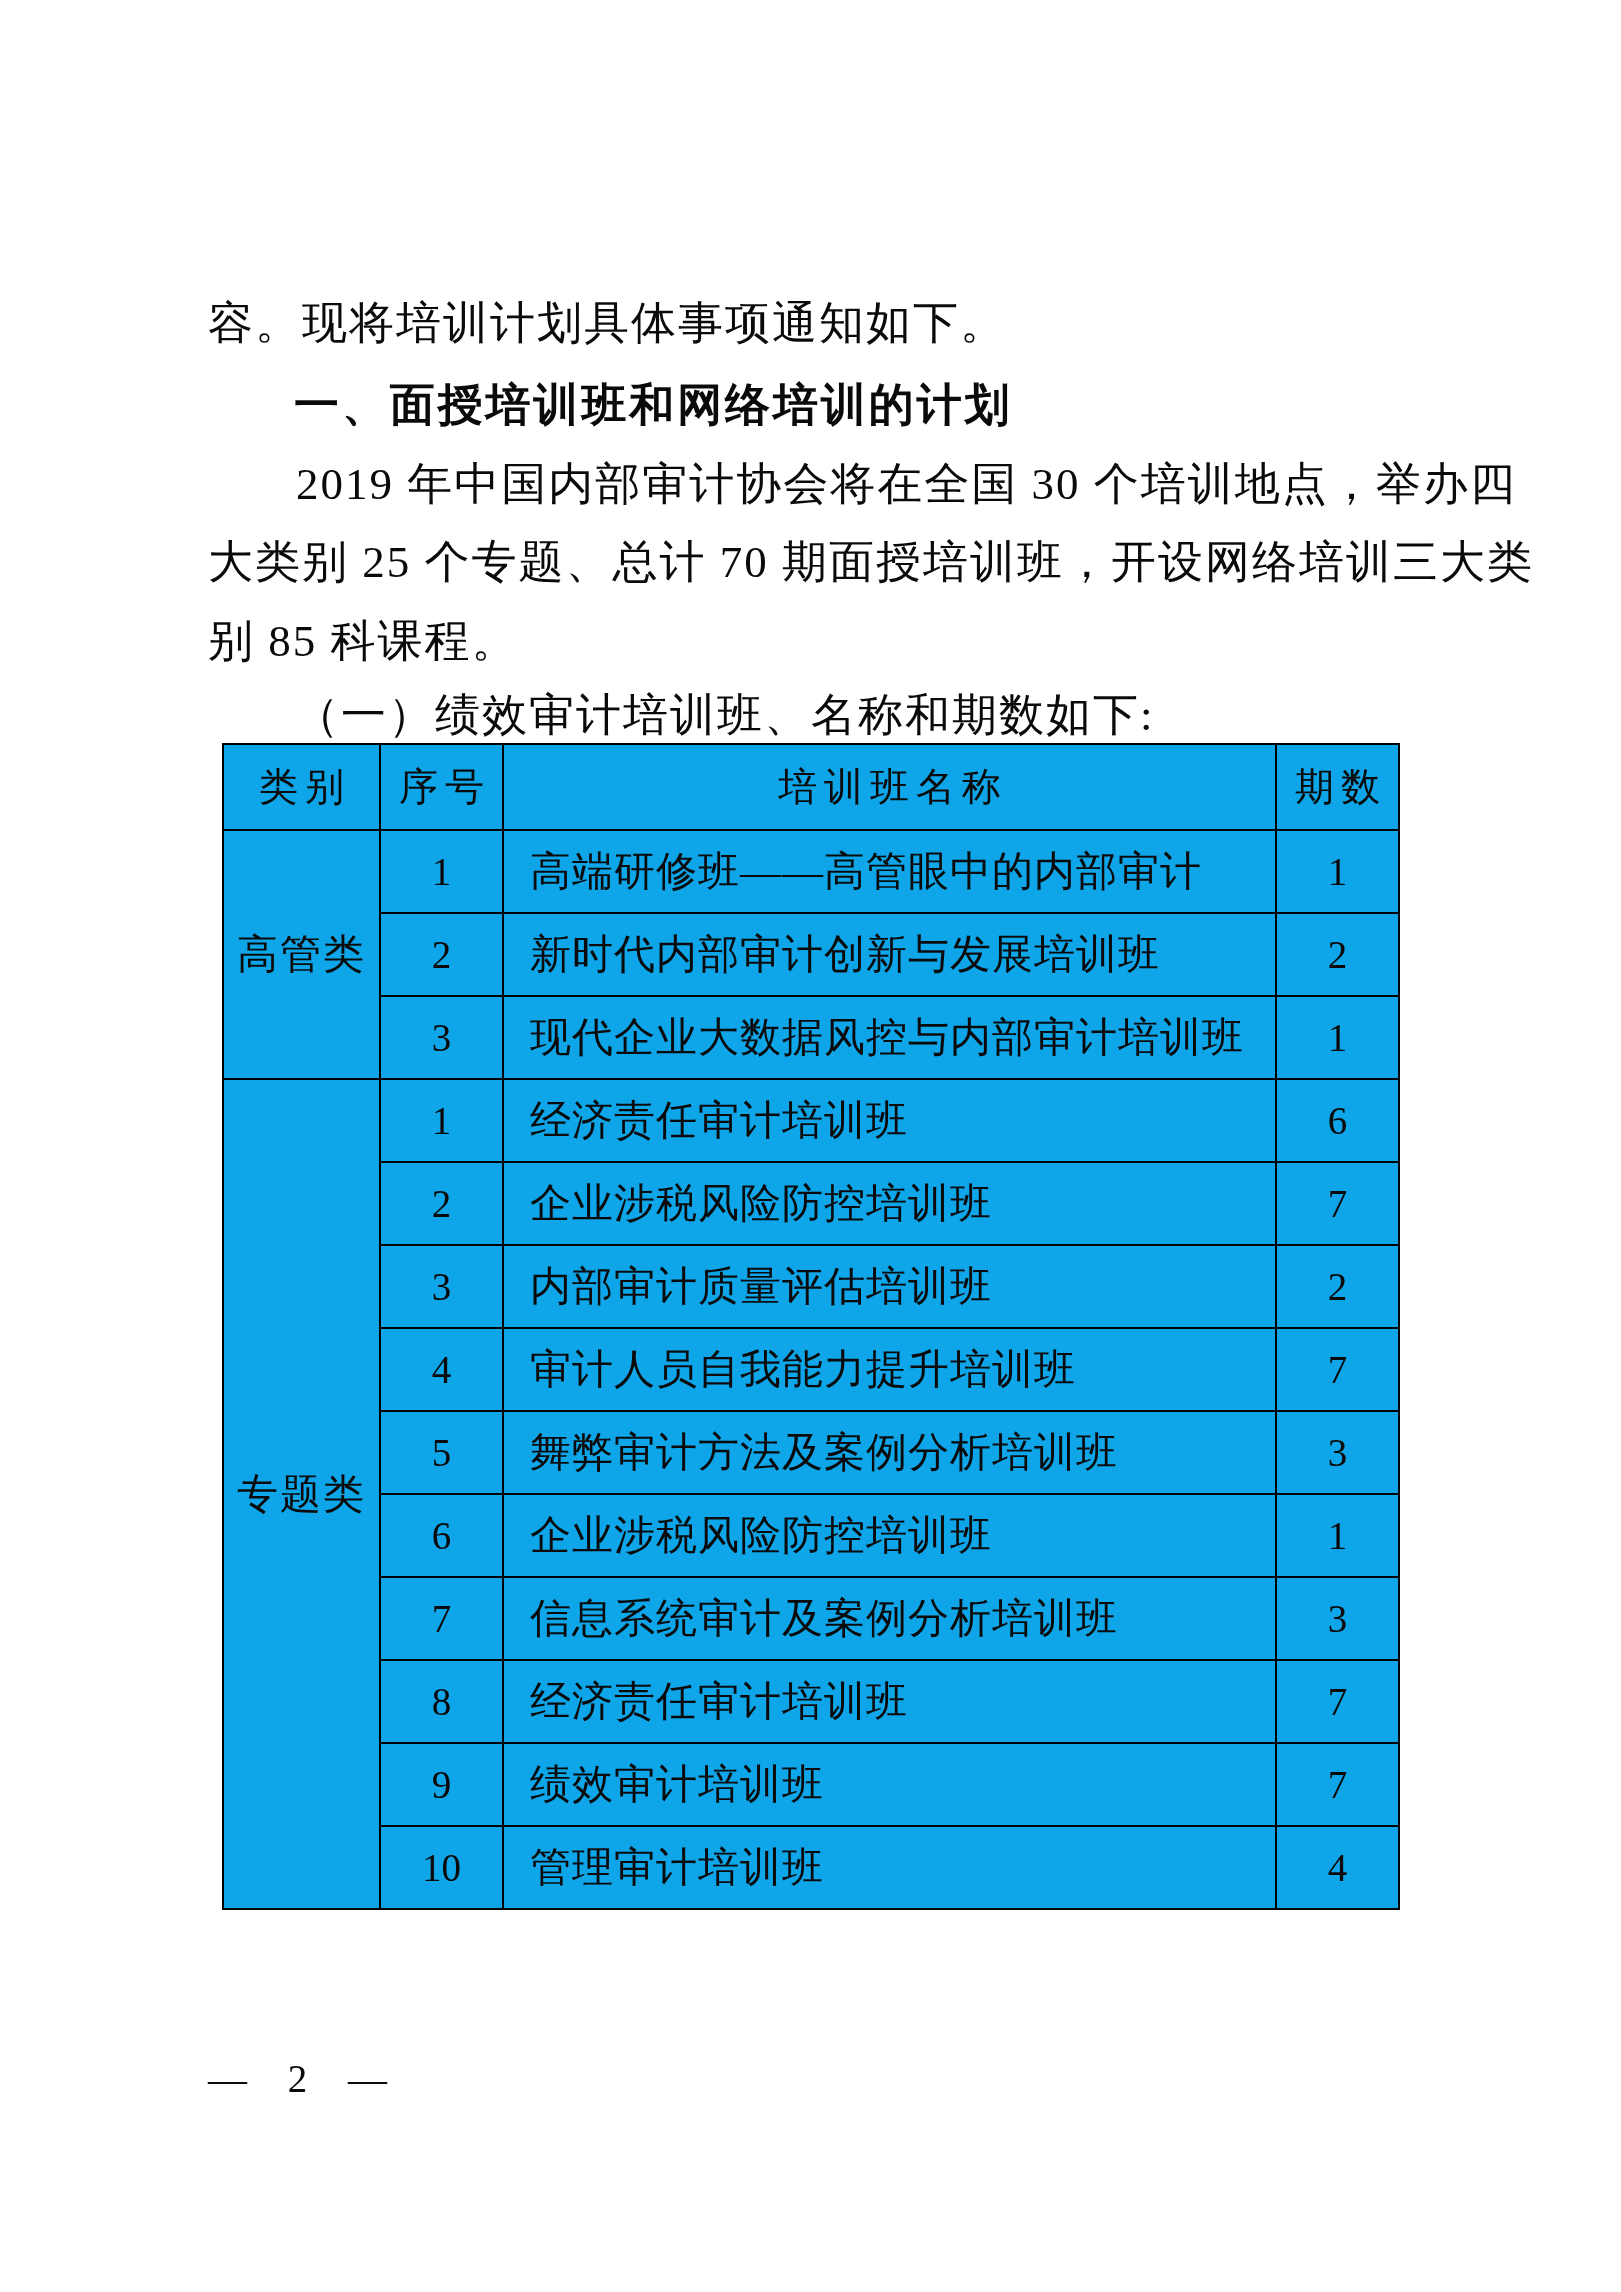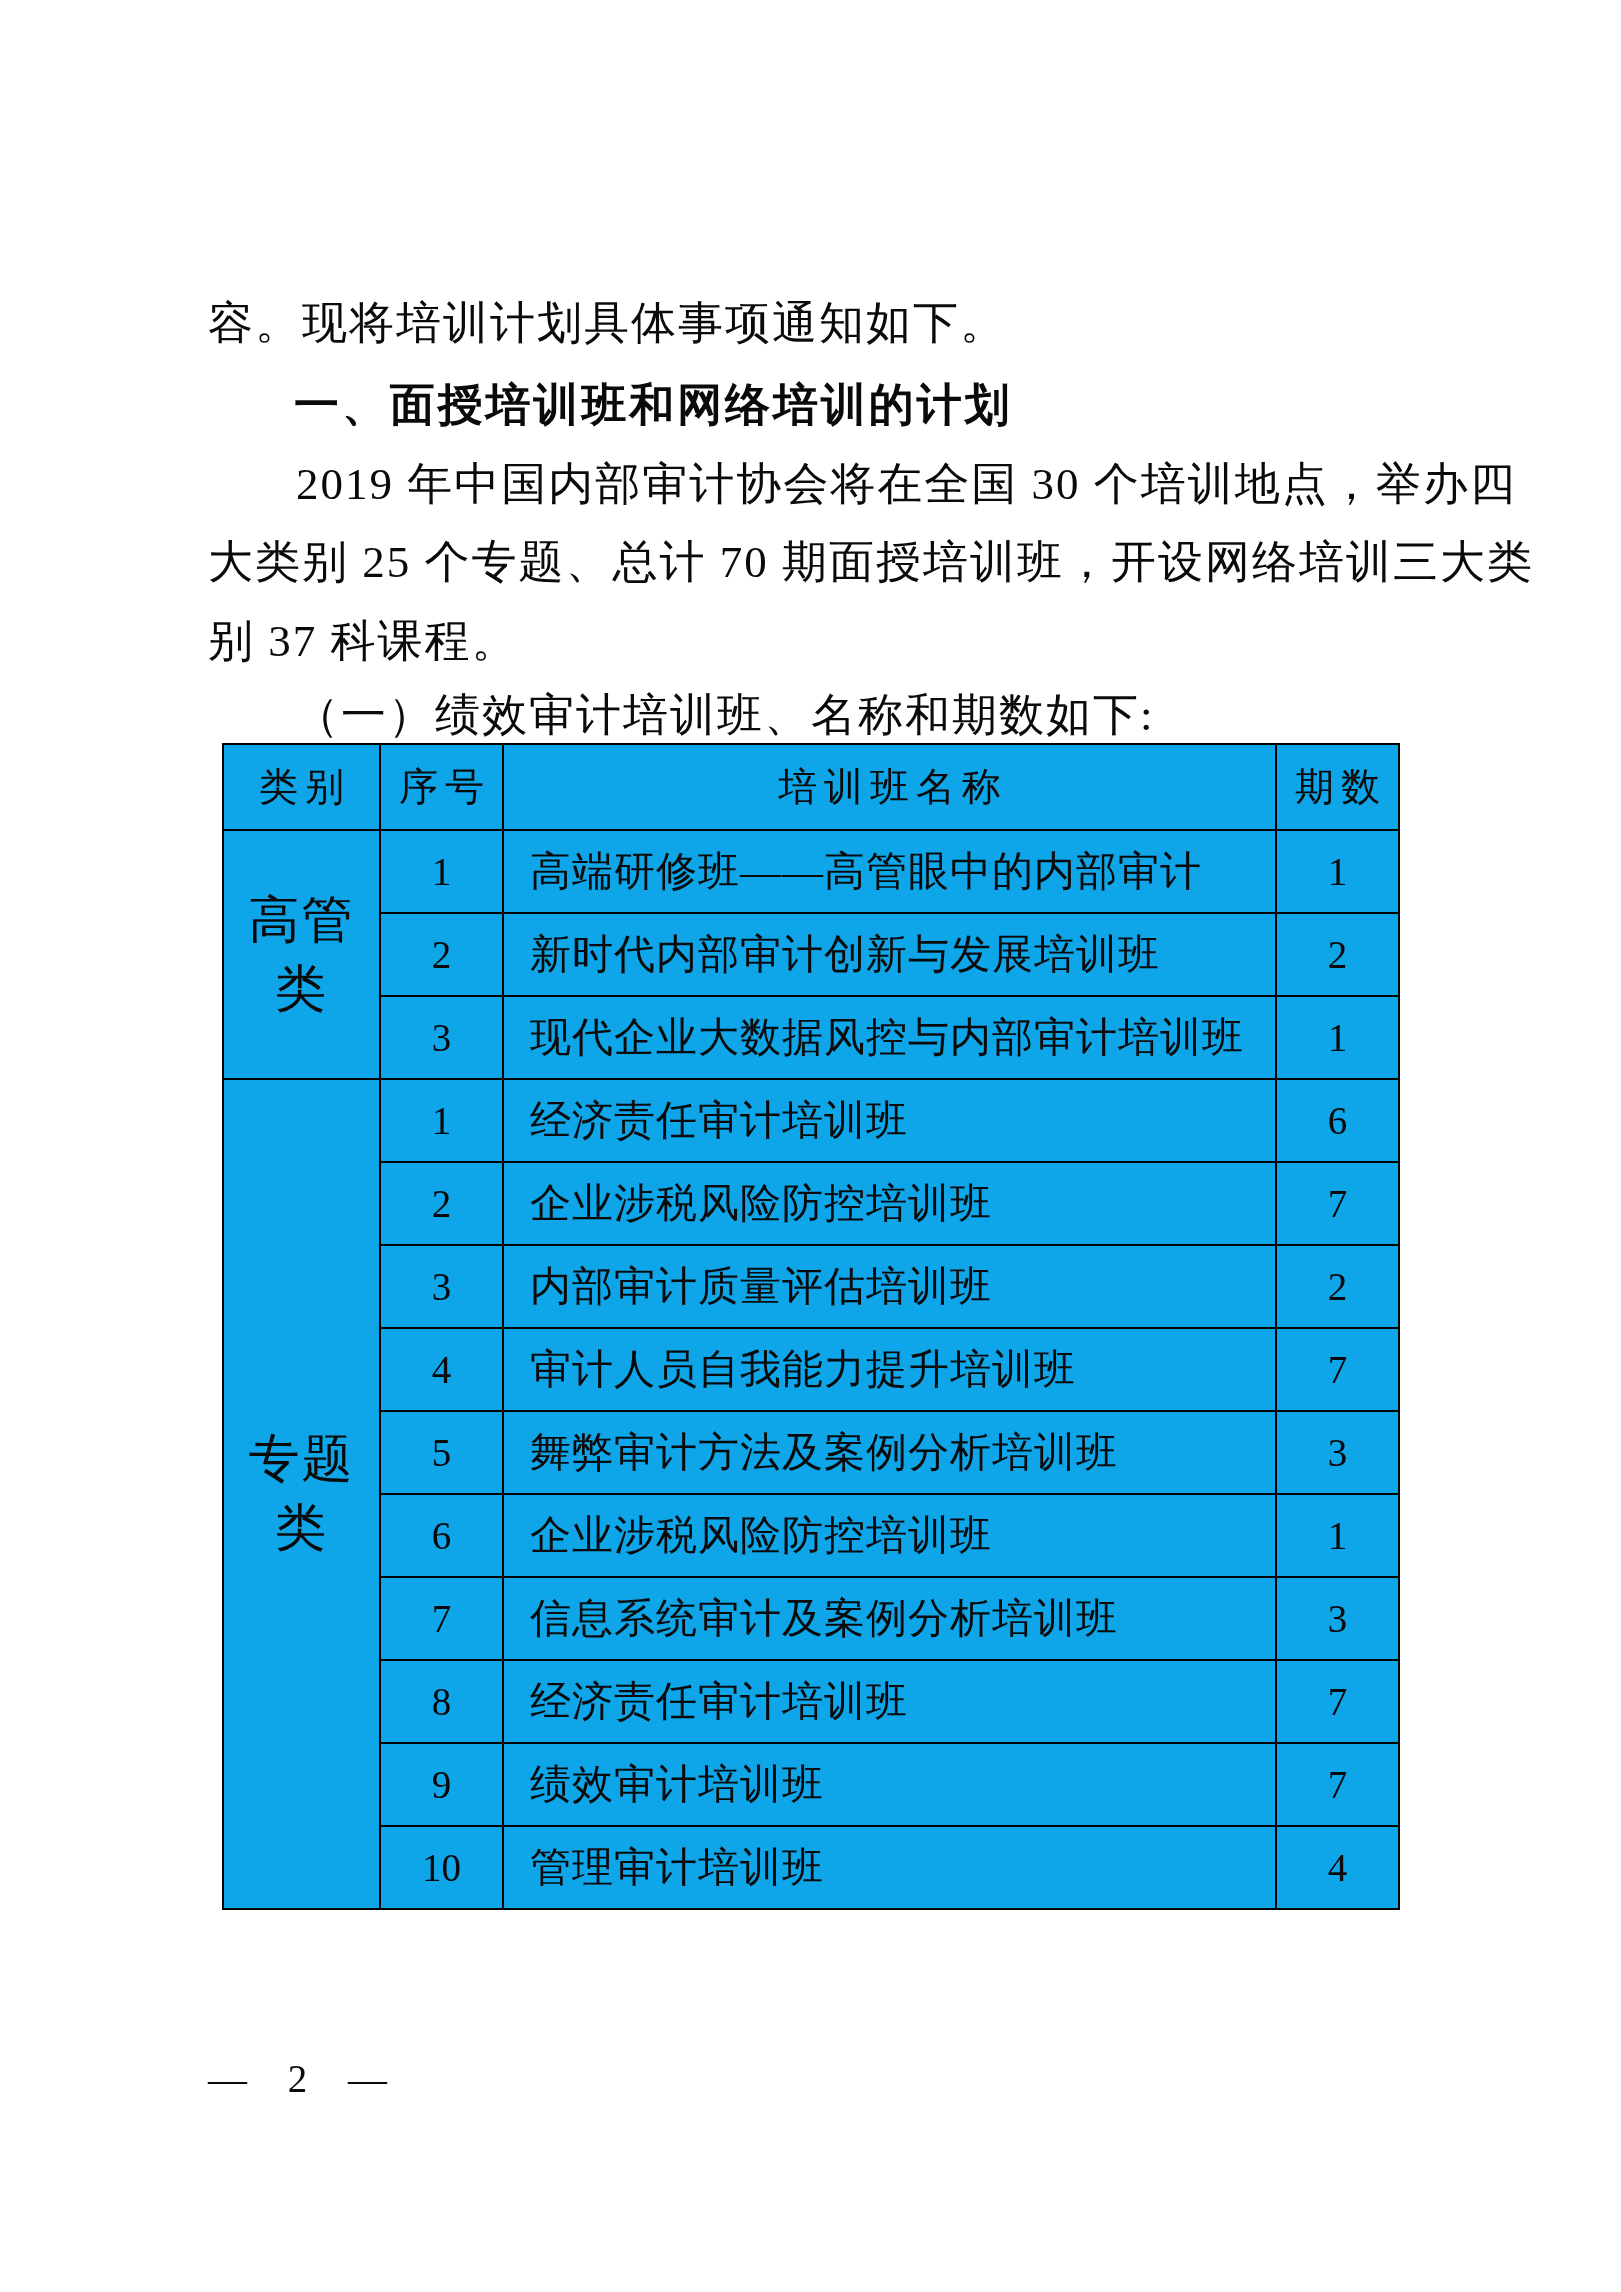--- a/index.html
+++ b/index.html
@@ -42,21 +42,21 @@
     vertical-align:middle;
   }
   .doc-table tbody td{height:81px;vertical-align:middle;}
   .col-category{width:157px;}
   .col-no{width:123px;}
   .col-name{width:773px;}
   .col-sessions{width:123px;}
   td.cat{
     text-align:center;
     vertical-align:middle;
-    font-size:51px;
+    font-size:41px;
     letter-spacing:2px;
   }
   td.no,td.sessions{
     text-align:center;
     font-size:39px;
   }
   td.name{
     text-align:left;
     padding-left:26px;
     letter-spacing:1px;
@@ -75,21 +75,21 @@
 <div class="page">
 
   <div class="line" style="left:208px;top:296px;">容。现将培训计划具体事项通知如下。</div>
 
   <div class="line heading" style="left:294px;top:378px;">一、面授培训班和网络培训的计划</div>
 
   <div class="line" style="left:296px;top:457px;">2019 年中国内部审计协会将在全国 30 个培训地点，举办四</div>
 
   <div class="line" style="left:208px;top:535px;">大类别 25 个专题、总计 70 期面授培训班，开设网络培训三大类</div>
 
-  <div class="line" style="left:208px;top:614px;">别 37 科课程。</div>
+  <div class="line" style="left:208px;top:614px;">别 85 科课程。</div>
 
   <div class="line" style="left:294px;top:688px;">（一）绩效审计培训班、名称和期数如下:</div>
 
   <table class="doc-table">
     <colgroup>
       <col class="col-category">
       <col class="col-no">
       <col class="col-name">
       <col class="col-sessions">
     </colgroup>

